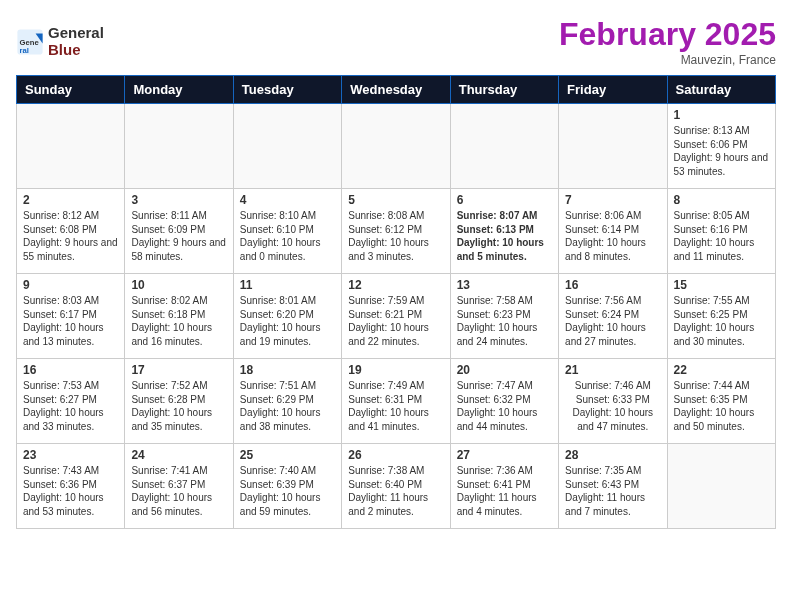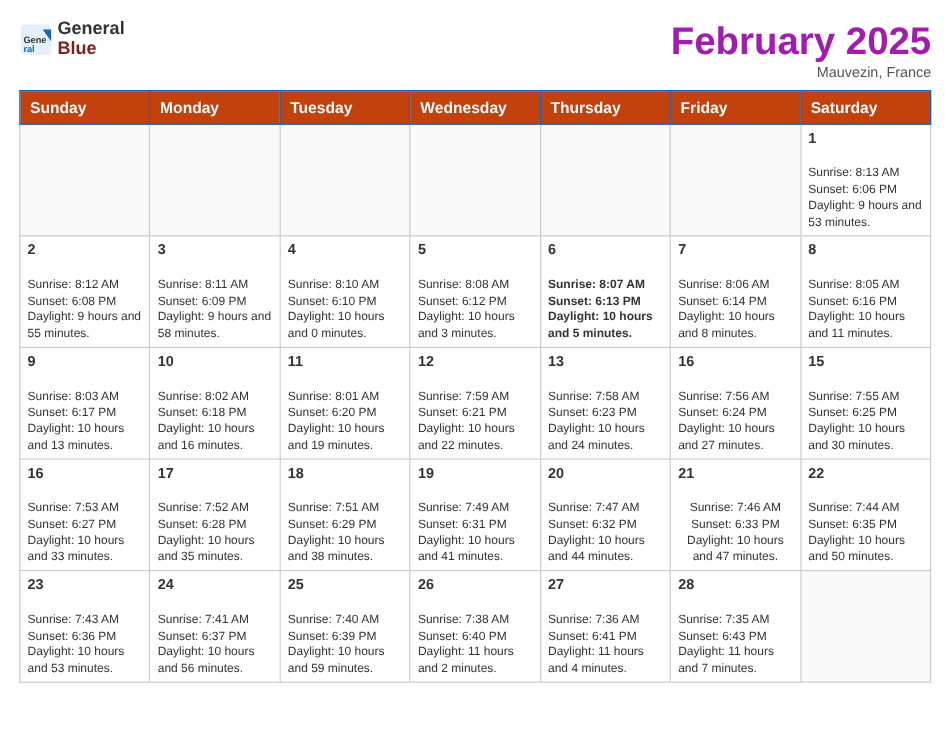--- a/index.html
+++ b/index.html
@@ -6,21 +6,21 @@
     body {
       font-family: Arial, sans-serif;
       background: #fff;
       width: 792px;
       min-height: 612px;
       padding: 16px;
     }
     .header-area {
       display: flex;
       justify-content: space-between;
-      align-items: flex-start;
+      align-items: center;
       margin-bottom: 8px;
     }
     .logo {
       display: flex;
       align-items: center;
       gap: 4px;
     }
     .logo-text {
       font-size: 15px;
       font-weight: bold;
@@ -43,21 +43,21 @@
     .calendar-subtitle {
       font-size: 12px;
       color: #555;
     }
     .calendar {
       width: 100%;
       border-collapse: collapse;
       border: 1px solid #ccc;
     }
     .calendar th {
-      background-color: #c2410c;
+      background-color: #0f172a;
       color: #fff;
       text-align: left;
       padding: 6px 8px;
       font-size: 13px;
       border: 1px solid #1565c0;
     }
     .calendar td {
       vertical-align: top;
       border: 1px solid #ccc;
       padding: 4px 6px;
@@ -73,21 +73,20 @@
     }
     .day-number {
       font-weight: bold;
       font-size: 12px;
       margin-bottom: 2px;
     }
     .day-info {
       font-size: 10px;
       line-height: 1.35;
       color: #333;
-      margin-top: 16px;
     }
     tr.week-row td {
       height: 85px;
     }
   </style>
 </head>
 <body>
 
 <div class="header-area">
   <div class="logo">

